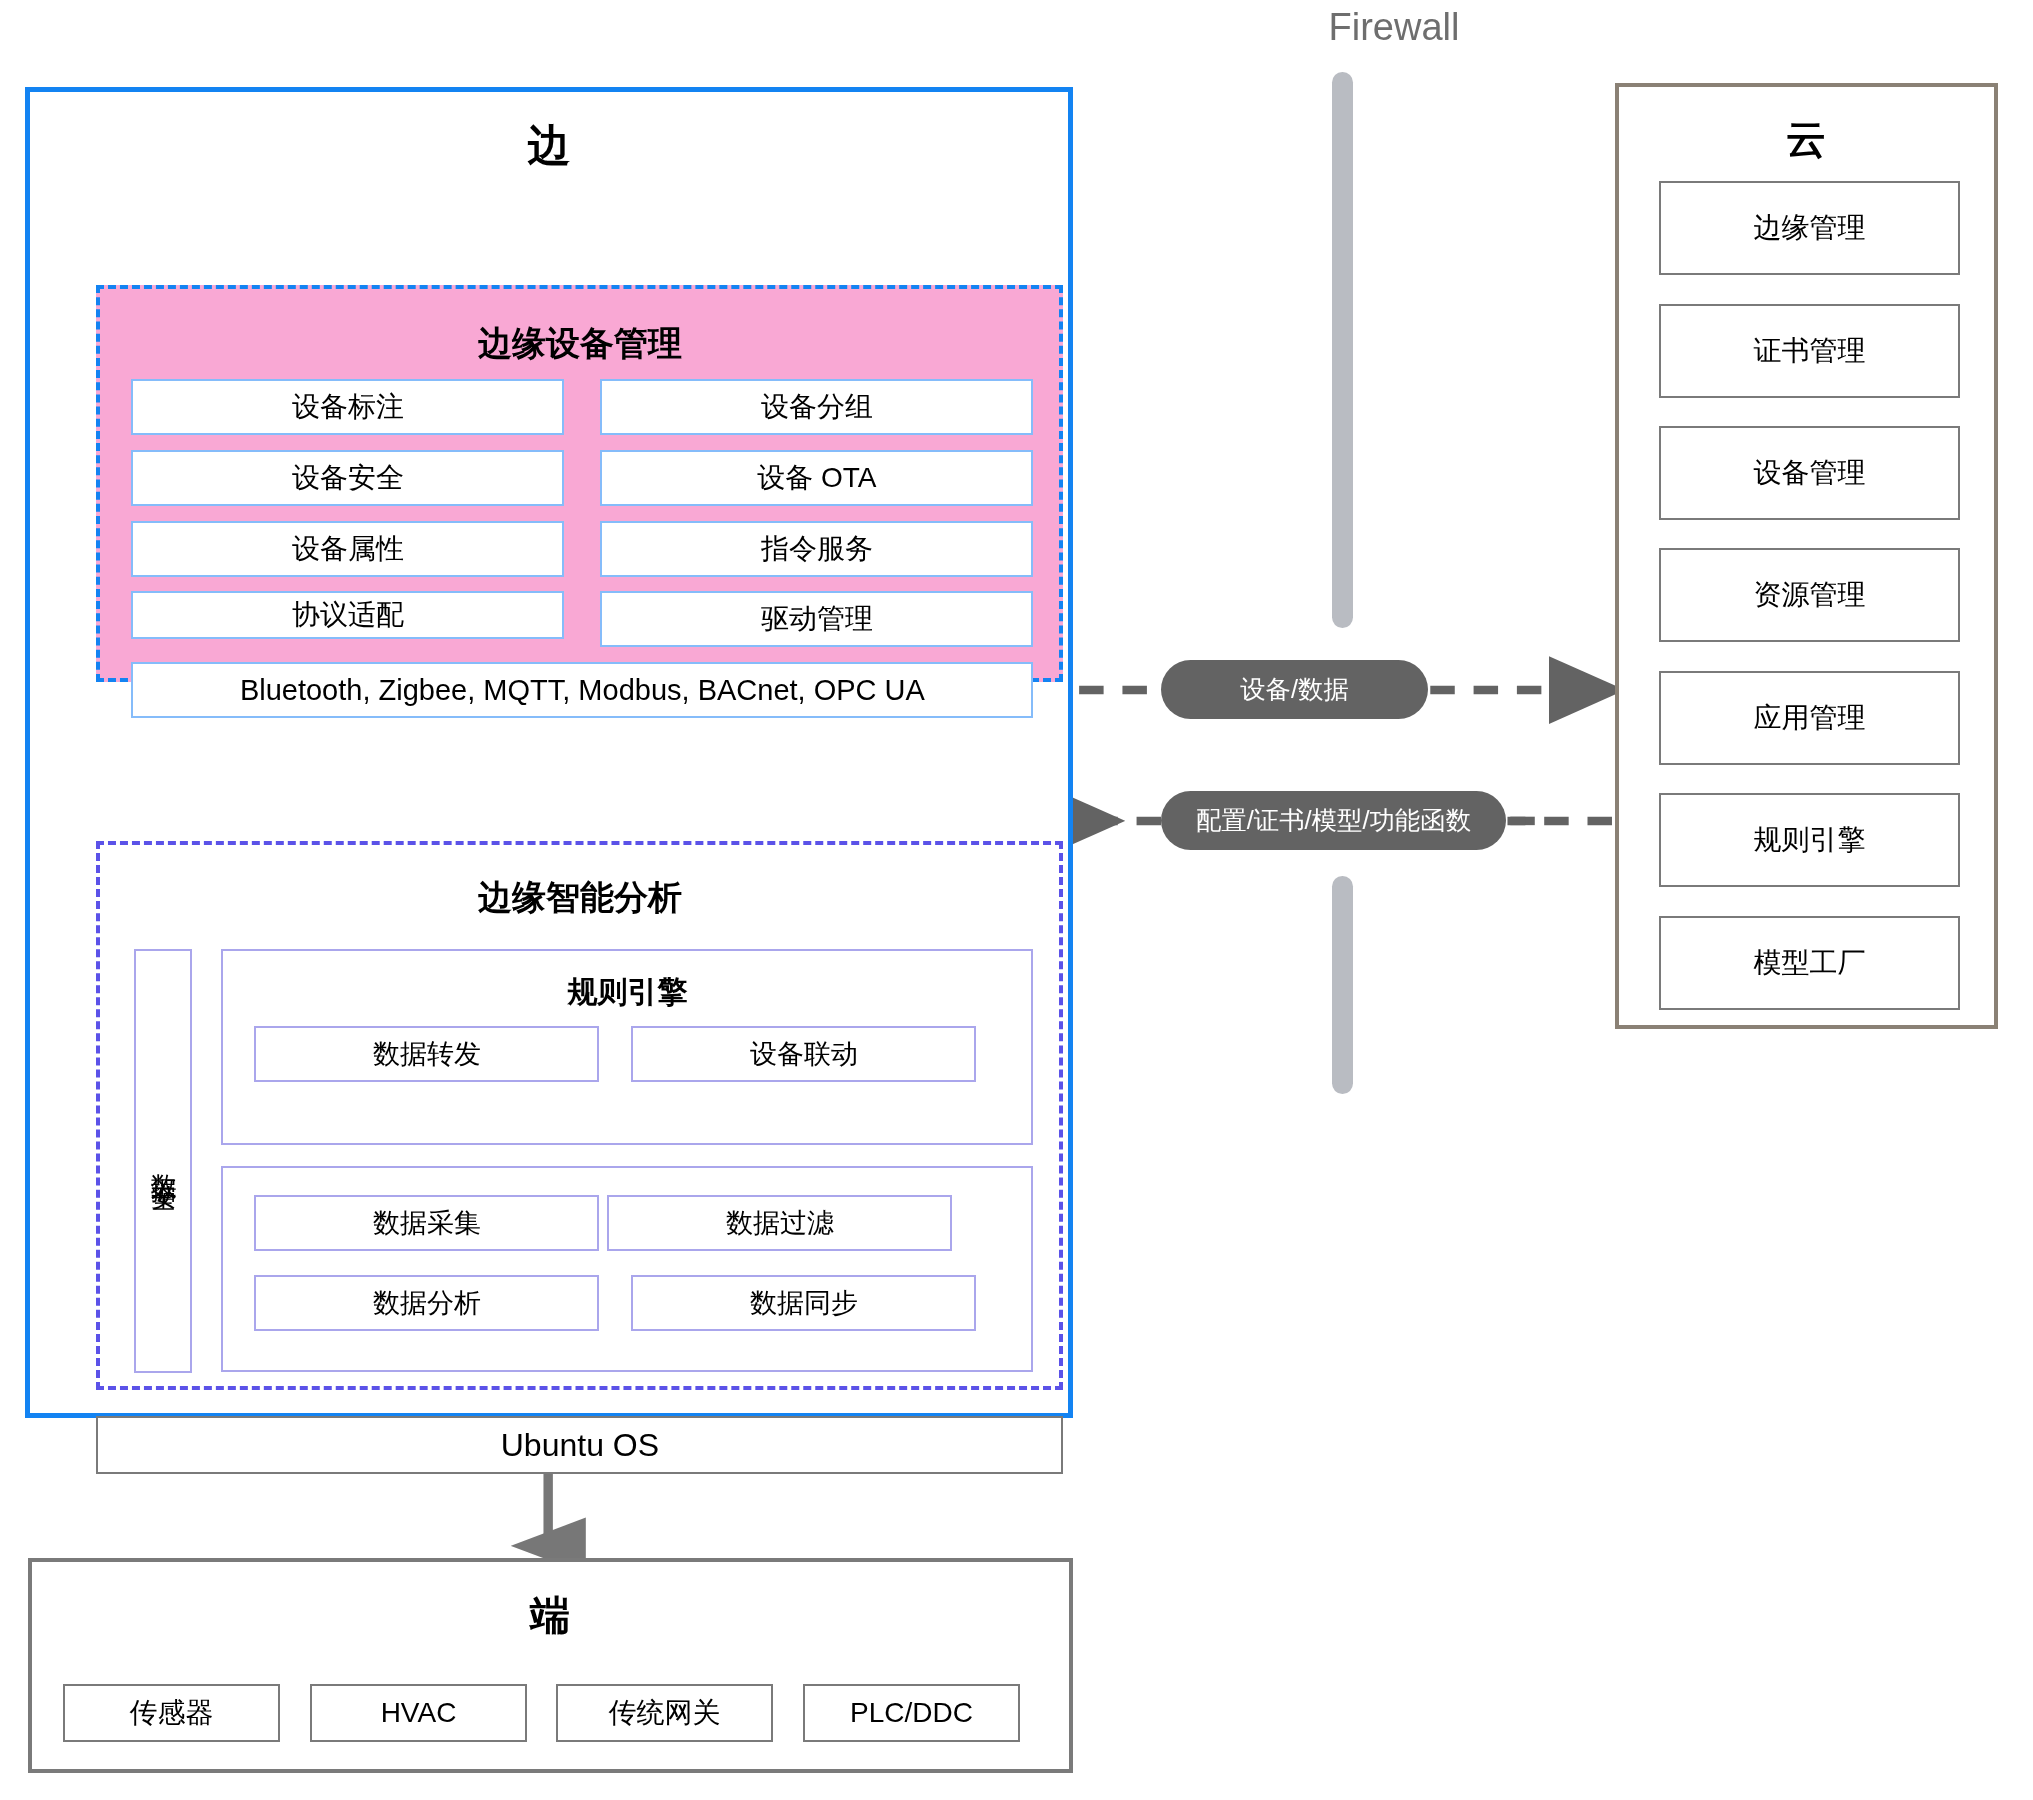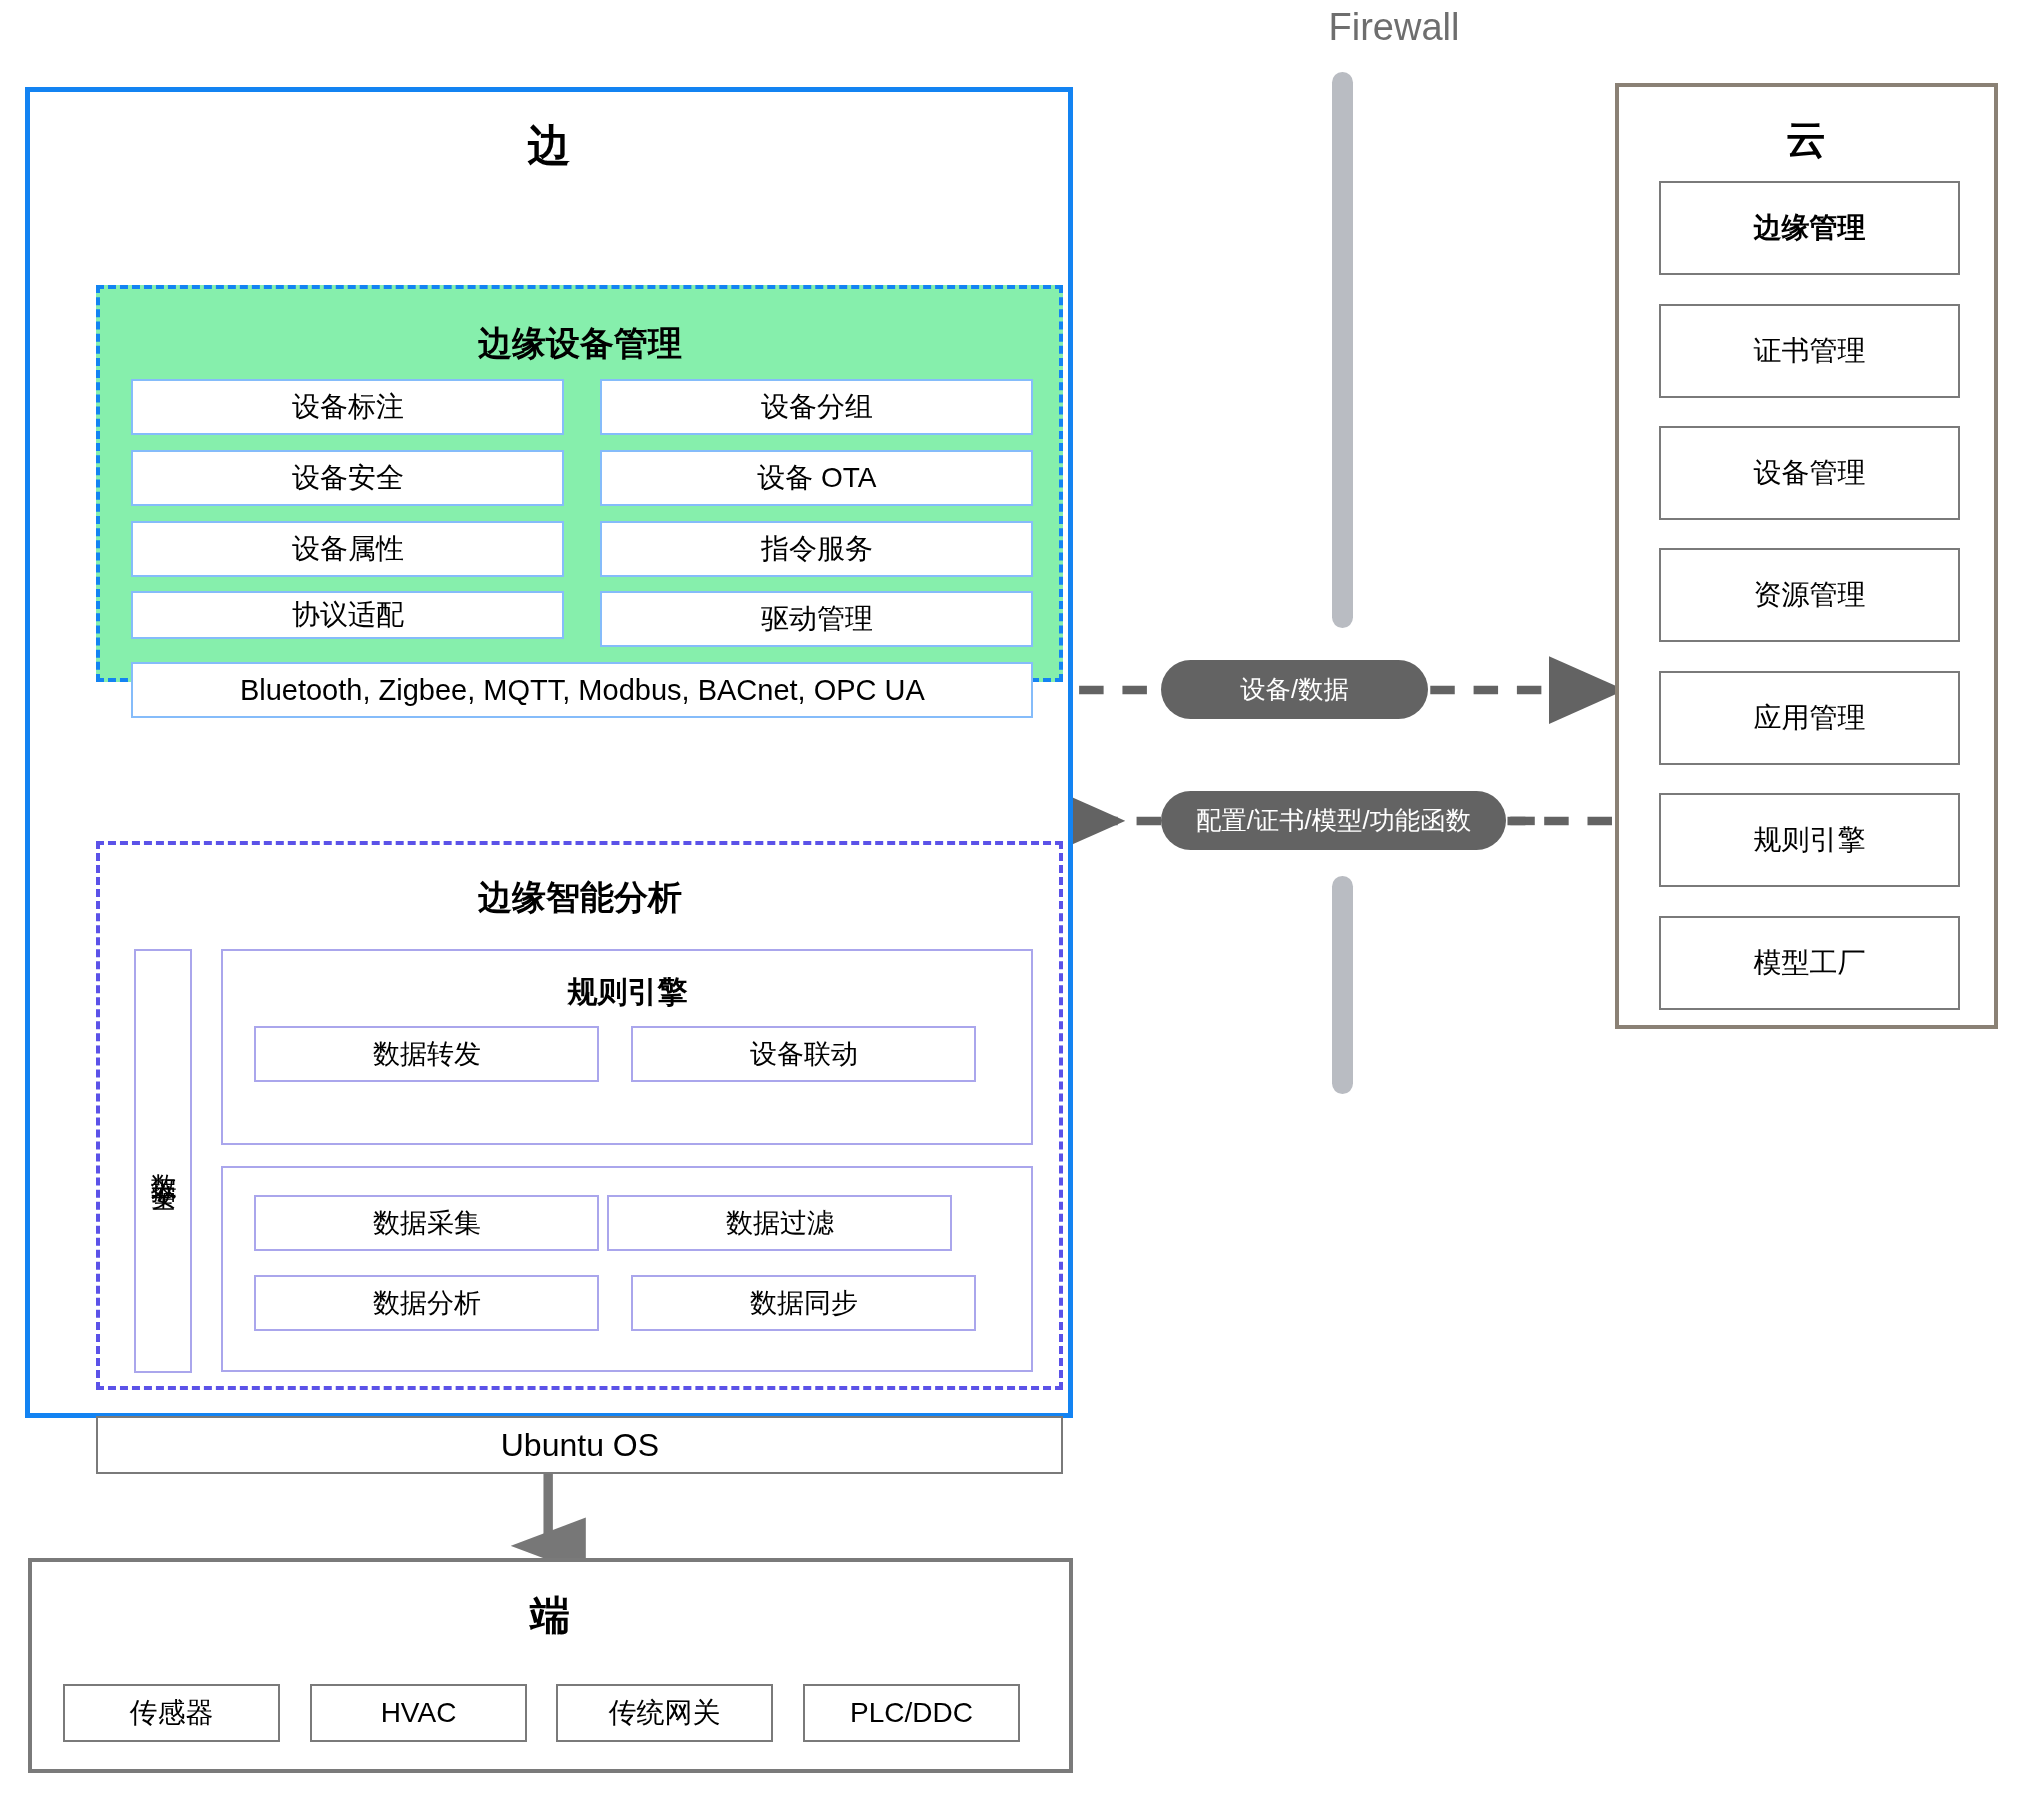--- a/index.html
+++ b/index.html
@@ -39,21 +39,21 @@
     color: #000;
     letter-spacing: 0.9px;
   }
   #edge-title { top: 24.5px; }
 
   
   #edm-panel {
     left: 66px; top: 193px;
     width: 967px; height: 397px;
     border: 4.7px dashed #1383f2;
-    background: #86efac;
+    background: #f9a8d4;
   }
   .sub-title {
     position: absolute;
     left: 0; right: 0;
     text-align: center;
     font-size: 34px;
     font-weight: bold;
   }
   #edm-title { top: 32px; }
 
@@ -282,21 +282,21 @@
     <div class="dcell" style="left:524px; width:217px;">传统网关</div>
     <div class="dcell" style="left:771px; width:217px;">PLC/DDC</div>
   </div>
 
   <div class="abs pill" id="pill-up">设备/数据</div>
   <div class="abs pill" id="pill-down">配置/证书/模型/功能函数</div>
 
   <div class="abs" id="cloud-panel">
     <div class="panel-title" id="cloud-title">云</div>
 
-    <div class="ccell" style="top:94px;font-weight:bold;">边缘管理</div>
+    <div class="ccell" style="top:94px;">边缘管理</div>
     <div class="ccell" style="top:217px;">证书管理</div>
     <div class="ccell" style="top:339px;">设备管理</div>
     <div class="ccell" style="top:461px;">资源管理</div>
     <div class="ccell" style="top:584px;">应用管理</div>
     <div class="ccell" style="top:706px;">规则引擎</div>
     <div class="ccell" style="top:829px;">模型工厂</div>
   </div>
 
 </div>
 

